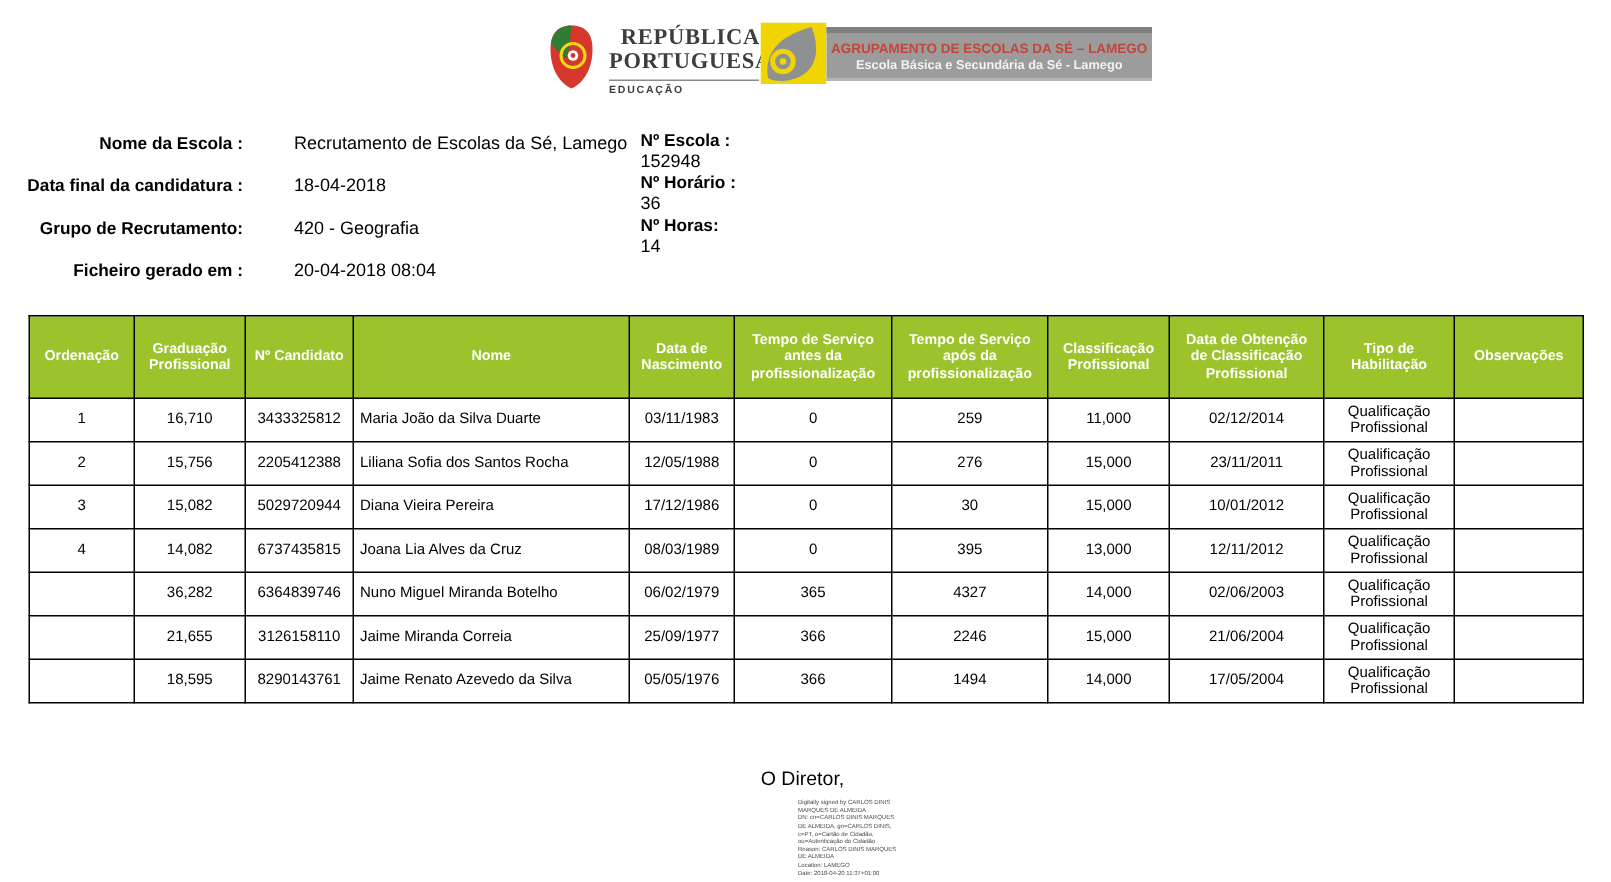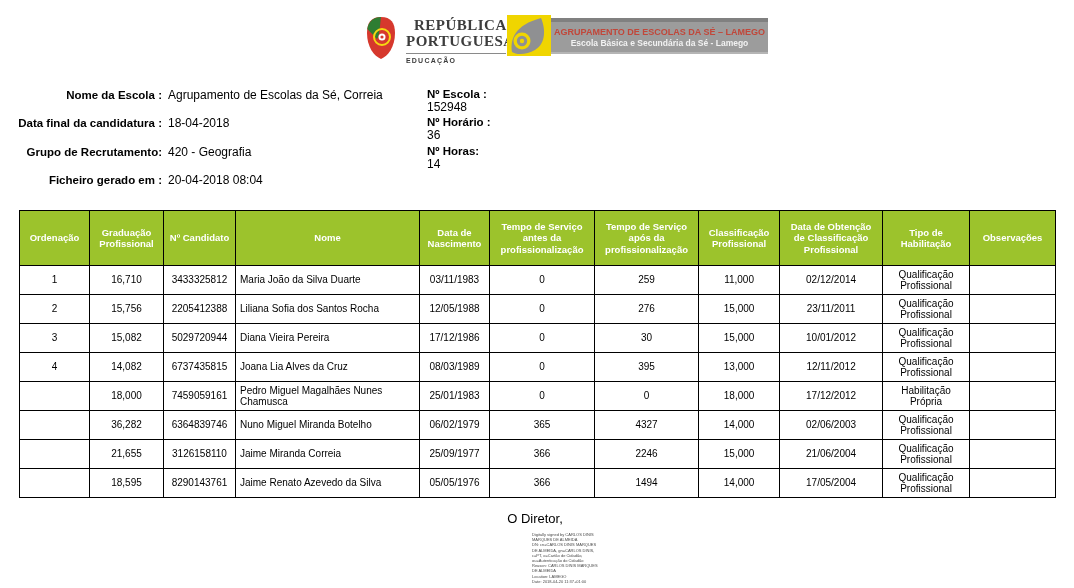--- a/index.html
+++ b/index.html
@@ -18,21 +18,21 @@
 
   #school-logo { position:absolute; left:507px; top:15px; display:flex; }
   #school-emblem { width:44px; height:41px; }
   #school-banner { width:217px; height:36px; margin-top:3px; background:#9c9c9c;
                    border-top:4px solid #808080; border-bottom:2px solid #b5b5b5;
                    display:flex; flex-direction:column; justify-content:center; text-align:center; }
   .banner-title { font-size:9px; font-weight:bold; color:#c1473a; line-height:11px; }
   .banner-sub { font-size:8.5px; font-weight:bold; color:#f2f2f2; line-height:10px; }
 
   
-  .info-row { position:absolute; left:10px; display:flex; align-items:baseline; }
+  .info-row { position:absolute; left:10px; display:flex; align-items:baseline;gap:28px; }
   .info-label { width:152px; text-align:right; font-weight:bold; font-size:11.5px; }
   .info-value { margin-left:6px; font-size:12px; }
   .info-row-right { position:absolute; left:421px; display:flex; align-items:baseline;flex-direction:column; }
   .info-label-right { width:66px; text-align:left; font-weight:bold; font-size:11.5px; }
   .info-value-right { margin-left:6px; font-size:12px; }
 
   
   #cand-table { position:absolute; left:19px; top:210px; width:1037px;
                 border-collapse:collapse; table-layout:fixed; }
   #cand-table th, #cand-table td { border:1px solid #000; }
@@ -81,21 +81,21 @@
       <circle cx="15" cy="26" r="2.2" fill="#f0d500"></circle>
     </svg>
     <div id="school-banner">
       <div class="banner-title">AGRUPAMENTO DE ESCOLAS DA SÉ – LAMEGO</div>
       <div class="banner-sub">Escola Básica e Secundária da Sé - Lamego</div>
     </div>
   </div>
 
   <div class="info-row" style="top:88px">
     <span class="info-label">Nome da Escola :</span>
-    <span class="info-value">Agrupamento de Escolas da Sé, Correia</span>
+    <span class="info-value">Recrutamento de Escolas da Sé, Lamego</span>
   </div>
   <div class="info-row" style="top:116px">
     <span class="info-label">Data final da candidatura :</span>
     <span class="info-value">18-04-2018</span>
   </div>
   <div class="info-row" style="top:145px">
     <span class="info-label">Grupo de Recrutamento:</span>
     <span class="info-value">420 - Geografia</span>
   </div>
   <div class="info-row" style="top:173px">
@@ -207,34 +207,20 @@
           <td>0</td>
           <td>395</td>
           <td>13,000</td>
           <td>12/11/2012</td>
           <td>Qualificação
 Profissional</td>
           <td></td>
         </tr>
         <tr>
           <td></td>
-          <td>18,000</td>
-          <td>7459059161</td>
-          <td class="name-cell">Pedro Miguel Magalhães Nunes Chamusca</td>
-          <td>25/01/1983</td>
-          <td>0</td>
-          <td>0</td>
-          <td>18,000</td>
-          <td>17/12/2012</td>
-          <td>Habilitação
-Própria</td>
-          <td></td>
-        </tr>
-        <tr>
-          <td></td>
           <td>36,282</td>
           <td>6364839746</td>
           <td class="name-cell">Nuno Miguel Miranda Botelho</td>
           <td>06/02/1979</td>
           <td>365</td>
           <td>4327</td>
           <td>14,000</td>
           <td>02/06/2003</td>
           <td>Qualificação
 Profissional</td>

